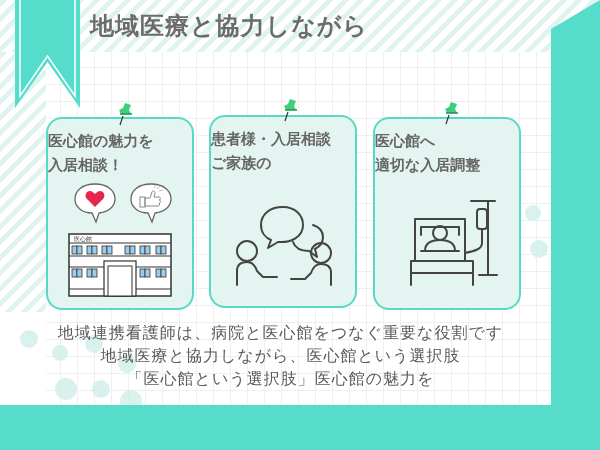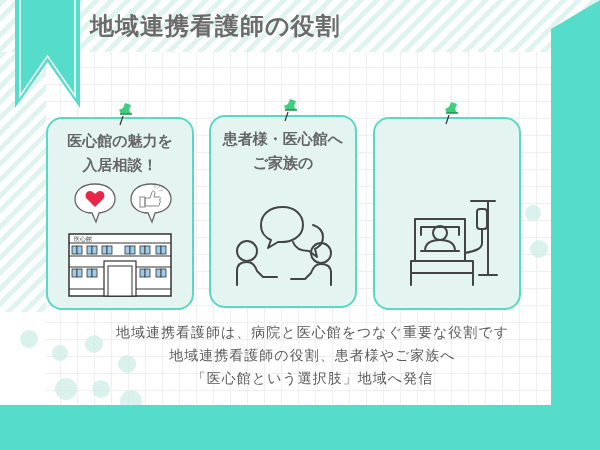--- a/index.html
+++ b/index.html
@@ -10,25 +10,25 @@
   #grid{position:absolute;left:46px;top:52px;width:505px;height:353px;background-color:#fff;
     background-image:linear-gradient(#efefef 1px,transparent 1px),linear-gradient(90deg,#efefef 1px,transparent 1px);
     background-size:17px 17px;background-position:-3px -2px;}
   #right-block{position:absolute;left:551px;top:0;width:49px;height:450px;background:#55dccb;
     clip-path:polygon(0 29px,100% 0,100% 100%,0 100%);}
   #bottom-band{position:absolute;left:0;top:405px;width:600px;height:45px;background:#55dccb;}
   .dot{position:absolute;border-radius:50%;background:#cdeee8;opacity:.75;}
   #ribbon{position:absolute;left:15px;top:0;width:65px;height:108px;}
   #title{position:absolute;left:90px;top:10px;font-size:24px;font-weight:bold;color:#6b6b6b;letter-spacing:1px;white-space:nowrap;}
   .card{position:absolute;width:148px;height:193px;background:#e3f4f1;border:2px solid #5ad8c6;border-radius:16px;box-sizing:border-box;}
-  .card-title{position:absolute;left:0;right:0;top:10px;text-align:center;font-size:15px;line-height:24px;color:#666;font-weight:bold;}
+  .card-title{position:absolute;left:0;right:0;top:10px;text-align:left;font-size:15px;line-height:24px;color:#666;font-weight:bold;}
   .card-title span{display:block;}
   .pin{position:absolute;width:22px;height:24px;}
   .illus{position:absolute;}
-  #desc{position:absolute;left:60px;width:505px;top:321px;text-align:center;color:#5a5a5a;font-size:14px;line-height:23px;letter-spacing:1px;}
+  #desc{position:absolute;left:28px;width:505px;top:321px;text-align:center;color:#5a5a5a;font-size:16px;line-height:23px;letter-spacing:1px;}
   #desc span{display:block;}
 </style>
 </head>
 <body>
 
 <div id="stripe-top" class="stripes"></div>
 <div id="stripe-left" class="stripes"></div>
 <div id="grid"></div>
 
 <div class="dot" style="left:20px;top:330px;width:18px;height:18px;"></div>
@@ -44,21 +44,21 @@
 <div class="dot" style="left:530px;top:240px;width:18px;height:18px;"></div>
 
 <div id="bottom-band"></div>
 <div id="right-block"></div>
 
 <svg id="ribbon" viewBox="0 0 65 108">
   <polygon points="0,0 65,0 65,108 32.5,62 0,108" fill="#55dccb"></polygon>
   <polyline points="5,0 5,96 32.5,56 60,96 60,0" fill="none" stroke="#ffffff" stroke-width="1.5"></polyline>
 </svg>
 
-<div id="title">地域連携看護師の役割</div>
+<div id="title">地域医療と協力しながら</div>
 
 <div class="card" style="left:46px;top:117px;">
   <div class="card-title">
     <span>医心館の魅力を</span>
     <span>入居相談！</span>
   </div>
   <svg class="illus" style="left:24px;top:62px;" width="46" height="44" viewBox="0 0 46 44">
     <path d="M23 3 C10 3 3 10 3 18 C3 26 10 32 20 32 L24 41 L27 32 C37 31 43 25 43 18 C43 10 36 3 23 3 Z" fill="#fff" stroke="#666" stroke-width="1.3"></path>
     <path d="M23 26 L15 18 C12 15 14 10 18 10 C20 10 22 12 23 13 C24 12 26 10 28 10 C32 10 34 15 31 18 Z" fill="#e8264a"></path>
   </svg>
@@ -103,21 +103,21 @@
   </svg>
 </div>
 <svg class="pin" style="left:115px;top:102px;" viewBox="0 0 22 24">
   <line x1="8" y1="14" x2="5" y2="23" stroke="#333" stroke-width="1.2"></line>
   <path d="M6 12 L16 12 L14 8 L16 3 L10 1 L8 6 L4 8 Z" fill="#3ecf7a"></path>
   <line x1="5" y1="12" x2="17" y2="12" stroke="#1f8f50" stroke-width="1.5"></line>
 </svg>
 
 <div class="card" style="left:209px;top:115px;">
   <div class="card-title">
-    <span>患者様・医心館へ</span>
+    <span>患者様・入居相談</span>
     <span>ご家族の</span>
   </div>
   <svg class="illus" style="left:22px;top:88px;" width="104" height="82" viewBox="0 0 104 82">
     <g fill="none" stroke="#444" stroke-width="2" stroke-linecap="round" stroke-linejoin="round">
       <path d="M50 2 C36 2 28 10 28 20 C28 28 33 33 38 35 L35 43 L45 37 C58 38 70 32 70 20 C70 10 62 2 50 2 Z"></path>
       <path d="M60 37 C62 43 68 46 76 46 L84 52 L82 44 C88 41 90 37 90 32 C90 26 86 22 80 20"></path>
       <circle cx="14" cy="46" r="10"></circle>
       <path d="M4 80 L4 66 C4 60 8 57 14 57 C18 57 22 60 24 66 L30 72 L44 72"></path>
       <circle cx="88" cy="48" r="10"></circle>
       <path d="M98 80 L98 68 C98 62 94 59 88 59 C84 59 80 62 78 68 L72 74 L58 74"></path>
@@ -125,20 +125,22 @@
   </svg>
 </div>
 <svg class="pin" style="left:280px;top:98px;" viewBox="0 0 22 24">
   <line x1="8" y1="14" x2="5" y2="23" stroke="#333" stroke-width="1.2"></line>
   <path d="M6 12 L16 12 L14 8 L16 3 L10 1 L8 6 L4 8 Z" fill="#3ecf7a"></path>
   <line x1="5" y1="12" x2="17" y2="12" stroke="#1f8f50" stroke-width="1.5"></line>
 </svg>
 
 <div class="card" style="left:373px;top:117px;">
   <div class="card-title">
+    <span>医心館へ</span>
+    <span>適切な入居調整</span>
   </div>
   <svg class="illus" style="left:34px;top:80px;" width="92" height="92" viewBox="0 0 92 92">
     <g fill="none" stroke="#444" stroke-width="2" stroke-linejoin="round" stroke-linecap="round">
       <path d="M2 86 L2 62 L64 62 L64 86"></path>
       <path d="M2 74 L64 74"></path>
       <path d="M6 62 L6 20 L56 20 L56 62"></path>
       <path d="M12 36 L12 28 L50 28 L50 36"></path>
       <circle cx="31" cy="34" r="7"></circle>
       <path d="M16 52 C16 44 22 41 31 41 C40 41 46 44 46 52 Z"></path>
       <path d="M12 52 L50 52"></path>
@@ -151,15 +153,15 @@
   </svg>
 </div>
 <svg class="pin" style="left:441px;top:101px;" viewBox="0 0 22 24">
   <line x1="8" y1="14" x2="5" y2="23" stroke="#333" stroke-width="1.2"></line>
   <path d="M6 12 L16 12 L14 8 L16 3 L10 1 L8 6 L4 8 Z" fill="#3ecf7a"></path>
   <line x1="5" y1="12" x2="17" y2="12" stroke="#1f8f50" stroke-width="1.5"></line>
 </svg>
 
 <div id="desc">
   <span>地域連携看護師は、病院と医心館をつなぐ重要な役割です</span>
-  <span>地域連携看護師の役割、患者様やご家族へ</span>
-  <span>「医心館という選択肢」地域へ発信</span>
+  <span>地域医療と協力しながら、医心館という選択肢</span>
+  <span>「医心館という選択肢」医心館の魅力を</span>
 </div>
 
 </body></html>

